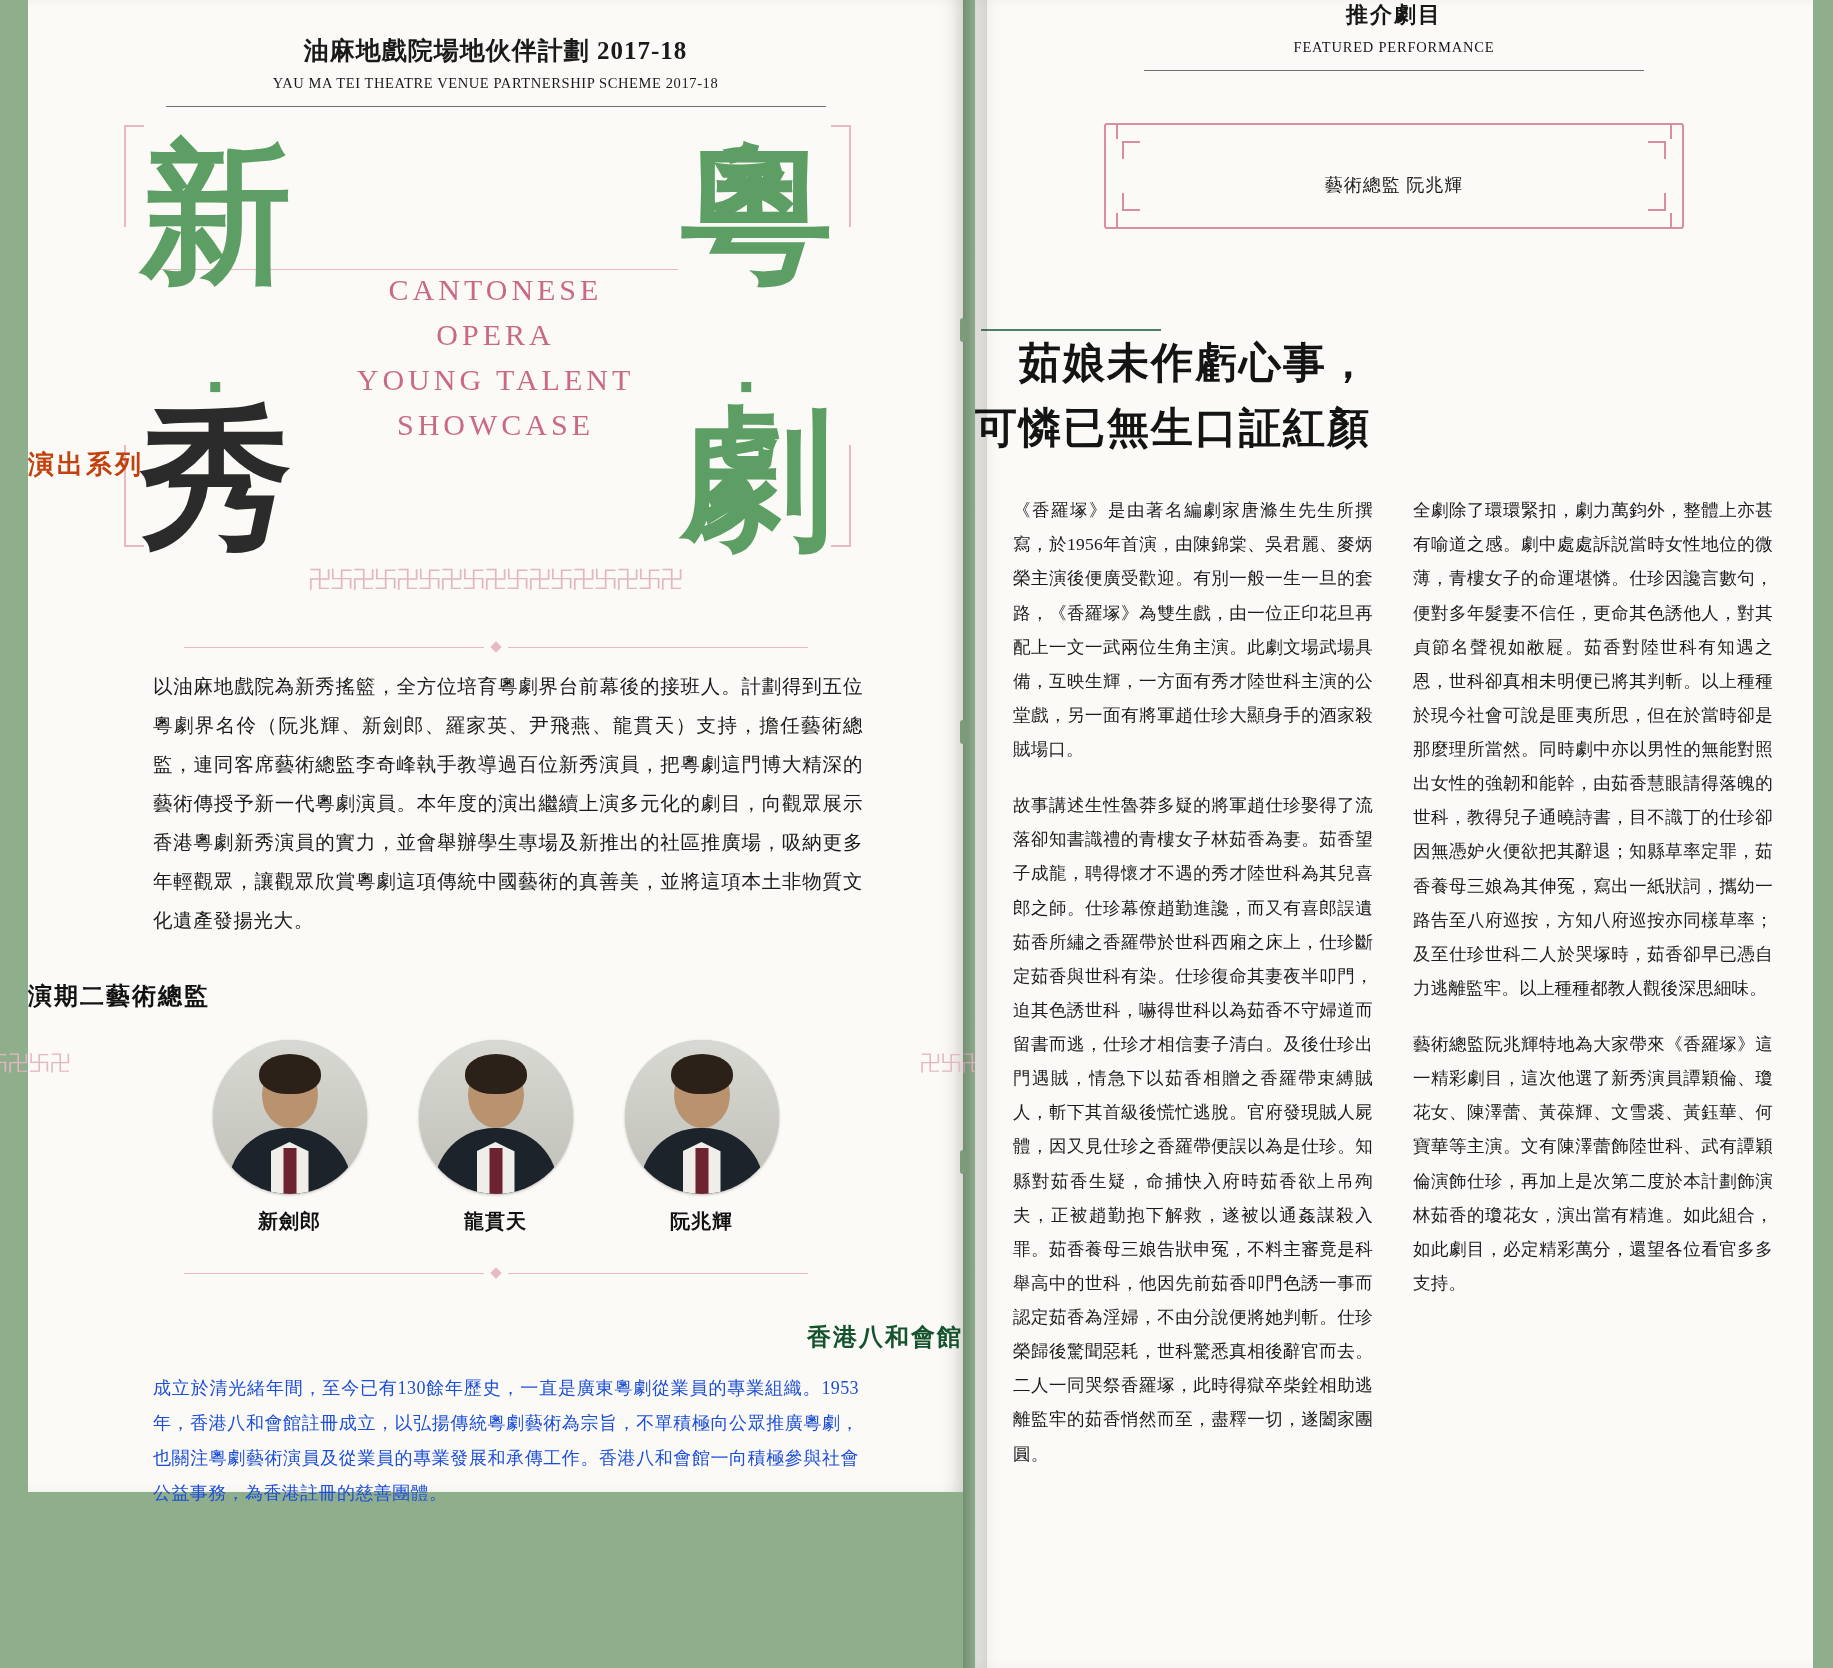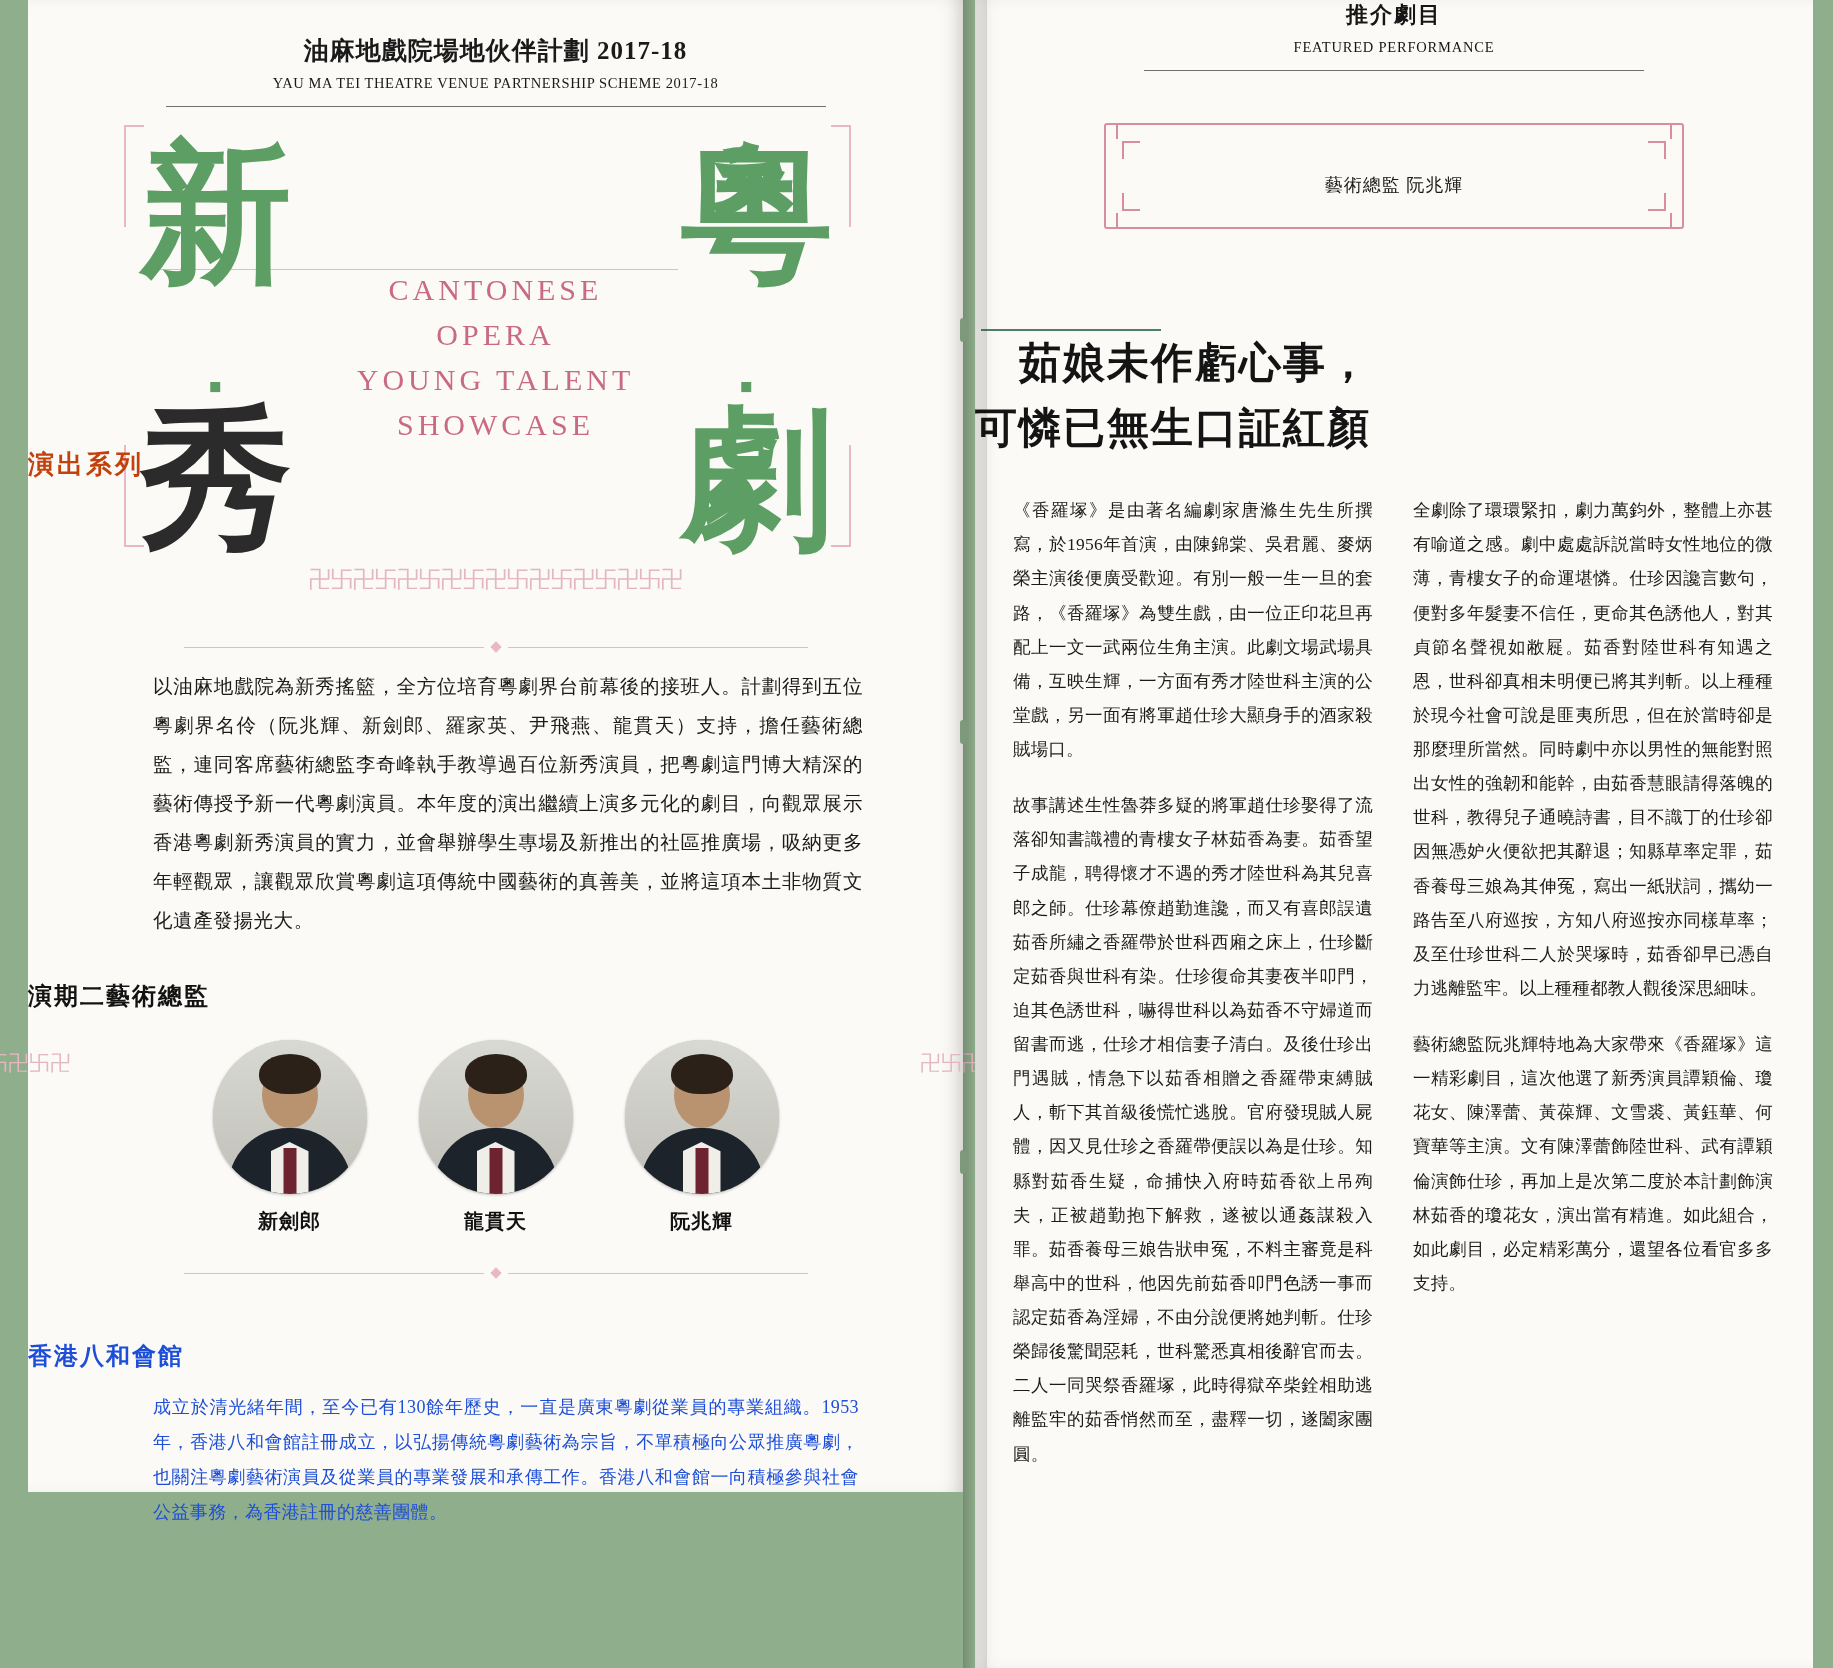--- a/index.html
+++ b/index.html
@@ -151,21 +151,21 @@
   }
   .pname{margin-top:14px;font-size:20px;font-weight:bold;color:#121212;letter-spacing:1px;}
   .side-greek{
     position:absolute;top:12px;color:#e3b7c2;font-size:21px;line-height:1.05;
     font-family:"DejaVu Sans", sans-serif;
   }
   .side-greek.left{left:-62px;}
   .side-greek.right{right:-62px;}
 
   .sec-title2{
-    text-align:left;font-size:24px;font-weight:bold;margin-top:63px;color:#1d4ed8;letter-spacing:2px;
+    text-align:right;font-size:24px;font-weight:bold;margin-top:44px;color:#14532d;letter-spacing:2px;
   }
   .body-cn2{
     margin:18px 104px 0 125px;
     font-size:18px;line-height:1.95;color:#1d4ed8;text-align:justify;letter-spacing:.4px;
   }
 
   
   .r-head{text-align:center;}
   .r-head .cn{font-size:22px;font-weight:bold;letter-spacing:2px;color:#161616;}
   .r-head .en{font-size:14.5px;letter-spacing:.8px;margin-top:9px;color:#161616;}

